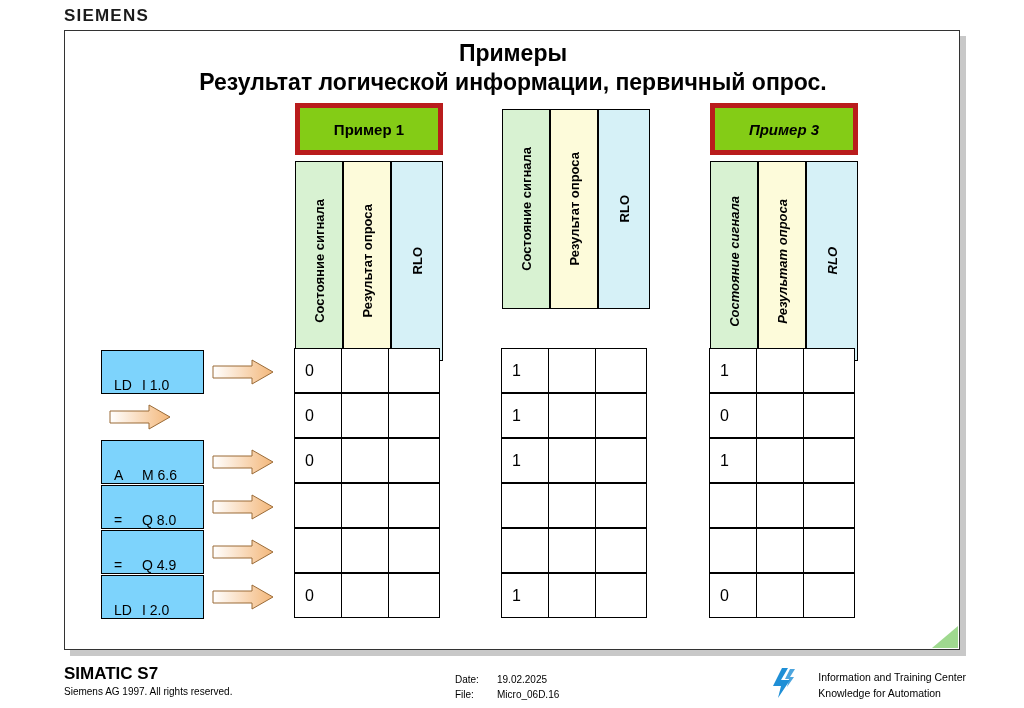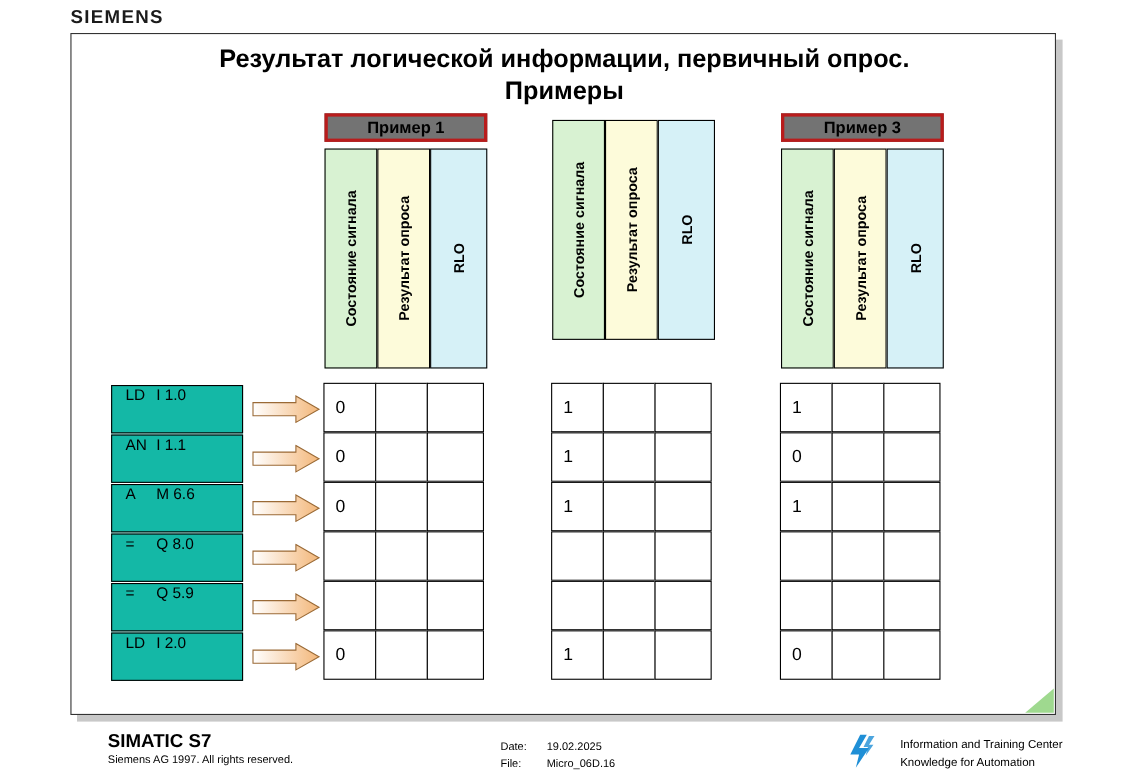--- a/index.html
+++ b/index.html
@@ -62,23 +62,23 @@
     line-height: 1.25;
   }
 
   
   .example {
     position: absolute;
     top: 72px;
   }
   .example-header {
     width: 148px;
-    height: 26px;
-    border: 3px solid #b91c1c;
-    background: #737373;
+    height: 52px;
+    border: 5px solid #b91c1c;
+    background: #84cc16;
     display: flex;
     align-items: center;
     justify-content: center;
     font-size: 15px;
     font-weight: bold;
     color: #000;
   }
   .columns {
     display: flex;
     margin-top: 6px;
@@ -110,26 +110,26 @@
     position: absolute;
     left: 36px;
     top: 318px;
   }
   .instr-row {
     display: flex;
     align-items: center;
     height: 45px;
   }
   .instr-box {
-    width: 120px;
+    width: 103px;
     height: 44px;
     border: 1px solid #000;
-    background: #14b8a6;
-    display: flex;
-    align-items: flex-start;
+    background: #7dd3fc;
+    display: flex;
+    align-items: flex-end;
     font-size: 14px;
     color: #000;
   }
   .instr-op {
     display: inline-block;
     width: 40px;
     padding-left: 12px;
   }
   .instr-operand {
     display: inline-block;
@@ -160,21 +160,21 @@
     font-size: 16px;
     color: #000;
     margin-top: -1px;
     margin-left: -1px;
   }
   .cell.rlo { width: 52px; }
 
   
   .footer-left {
     position: absolute;
-    left: 64px; top: 664px; margin-left: 34px;
+    left: 64px; top: 664px;
   }
   .footer-title {
     font-size: 17px;
     font-weight: bold;
     color: #000;
   }
   .footer-sub {
     font-size: 10px;
     color: #000;
     margin-top: 2px;
@@ -206,22 +206,22 @@
 
 <div id="page">
 
   <div class="siemens-logo">SIEMENS</div>
 
   <div class="slide-shadow"></div>
 
   <div class="slide">
 
     <div class="slide-title">
+      <div>Примеры</div>
       <div>Результат логической информации, первичный опрос.</div>
-      <div>Примеры</div>
     </div>
 
     <div class="example" style="left:230px;">
       <div class="example-header">Пример 1</div>
       <div class="columns">
         <div class="col col-signal">
           <span class="col-label">Состояние сигнала</span>
         </div>
         <div class="col col-result">
           <span class="col-label">Результат опроса</span>
@@ -239,21 +239,21 @@
         </div>
         <div class="col col-result">
           <span class="col-label">Результат опроса</span>
         </div>
         <div class="col col-rlo">
           <span class="col-label">RLO</span>
         </div>
       </div>
     </div>
 
-    <div class="example" style="left:645px;">
+    <div class="example" style="left:645px;font-style:italic;">
       <div class="example-header">Пример 3</div>
       <div class="columns">
         <div class="col col-signal">
           <span class="col-label">Состояние сигнала</span>
         </div>
         <div class="col col-result">
           <span class="col-label">Результат опроса</span>
         </div>
         <div class="col col-rlo">
           <span class="col-label">RLO</span>
@@ -273,24 +273,20 @@
               <linearGradient id="ag0" x1="0" y1="0" x2="1" y2="0">
             <stop offset="0" stop-color="#ffffff"></stop>
                 <stop offset="1" stop-color="#f3b77a"></stop>
           </linearGradient>
             </defs>
           <polygon points="1,7 40,7 40,1 61,13 40,25 40,19 1,19" fill="url(#ag0)" stroke="#9a6a36" stroke-width="1"></polygon>
         </svg>
       </div>
 
       <div class="instr-row">
-        <div class="instr-box">
-          <span class="instr-op">AN</span>
-          <span class="instr-operand">I 1.1</span>
-        </div>
         <svg class="arrow" viewBox="0 0 62 26">
           <polygon points="1,7 40,7 40,1 61,13 40,25 40,19 1,19" fill="url(#ag0)" stroke="#9a6a36" stroke-width="1"></polygon>
         </svg>
       </div>
 
       <div class="instr-row">
         <div class="instr-box">
           <span class="instr-op">A</span>
           <span class="instr-operand">M 6.6</span>
         </div>
@@ -305,21 +301,21 @@
           <span class="instr-operand">Q 8.0</span>
         </div>
         <svg class="arrow" viewBox="0 0 62 26">
           <polygon points="1,7 40,7 40,1 61,13 40,25 40,19 1,19" fill="url(#ag0)" stroke="#9a6a36" stroke-width="1"></polygon>
         </svg>
       </div>
 
       <div class="instr-row">
         <div class="instr-box">
           <span class="instr-op">=</span>
-          <span class="instr-operand">Q 5.9</span>
+          <span class="instr-operand">Q 4.9</span>
         </div>
         <svg class="arrow" viewBox="0 0 62 26">
           <polygon points="1,7 40,7 40,1 61,13 40,25 40,19 1,19" fill="url(#ag0)" stroke="#9a6a36" stroke-width="1"></polygon>
         </svg>
       </div>
 
       <div class="instr-row">
         <div class="instr-box">
           <span class="instr-op">LD</span>
           <span class="instr-operand">I 2.0</span>

